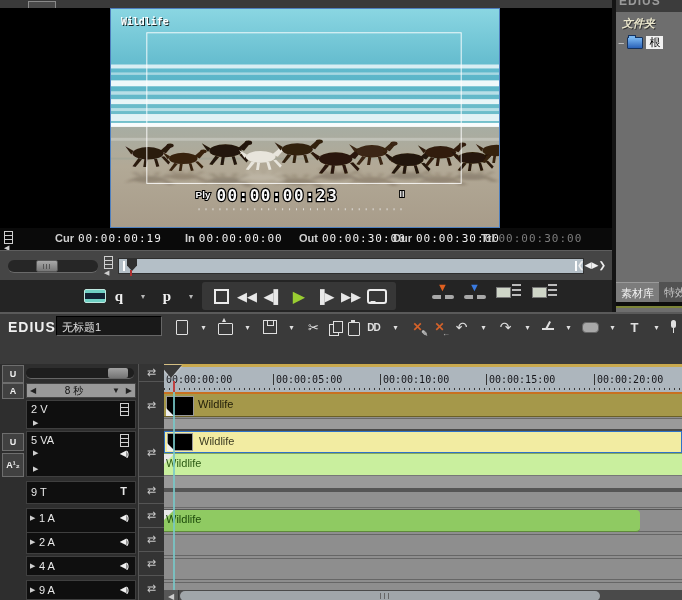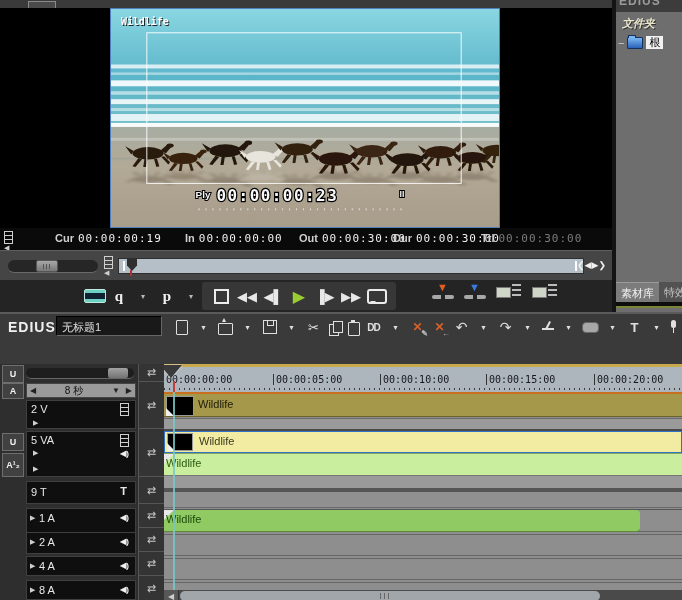--- a/index.html
+++ b/index.html
@@ -463,21 +463,21 @@
 
         <div class="hdr-cell trackbox" style="top:192px;height:20px;">
           <span class="abs exp" style="left:3px;top:5px;">▶</span>
           <span class="abs" style="left:12px;top:3px;">4 A</span>
           <span class="abs spk" style="right:6px;top:4px;">◀)</span>
         </div>
         <div class="hdr-cell wavecell" style="top:188px;height:24px;">⇄</div>
 
         <div class="hdr-cell trackbox" style="top:216px;height:20px;">
           <span class="abs exp" style="left:3px;top:5px;">▶</span>
-          <span class="abs" style="left:12px;top:3px;">8 A</span>
+          <span class="abs" style="left:12px;top:3px;">9 A</span>
           <span class="abs spk" style="right:6px;top:4px;">◀)</span>
         </div>
         <div class="hdr-cell wavecell" style="top:212px;height:26px;">⇄</div>
       </div>
 
       <div id="lanes" class="abs">
 
         <div class="lane" id="ruler">
           <span class="rlabel mono" style="left:2px;">00:00:00:00</span>
           <span class="rlabel mono t" style="left:109px;">00:00:05:00</span>

